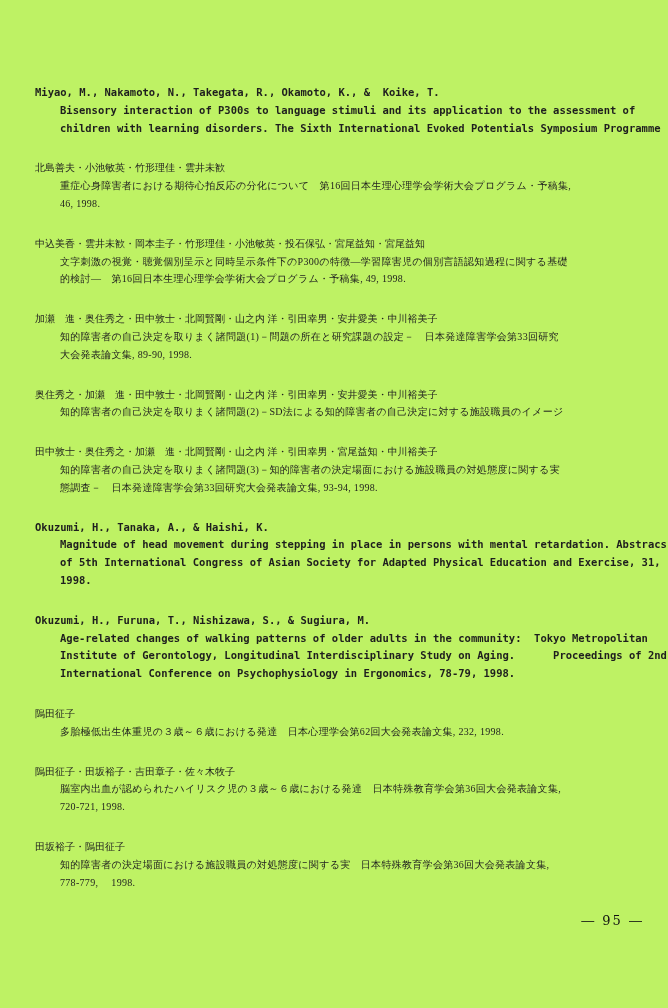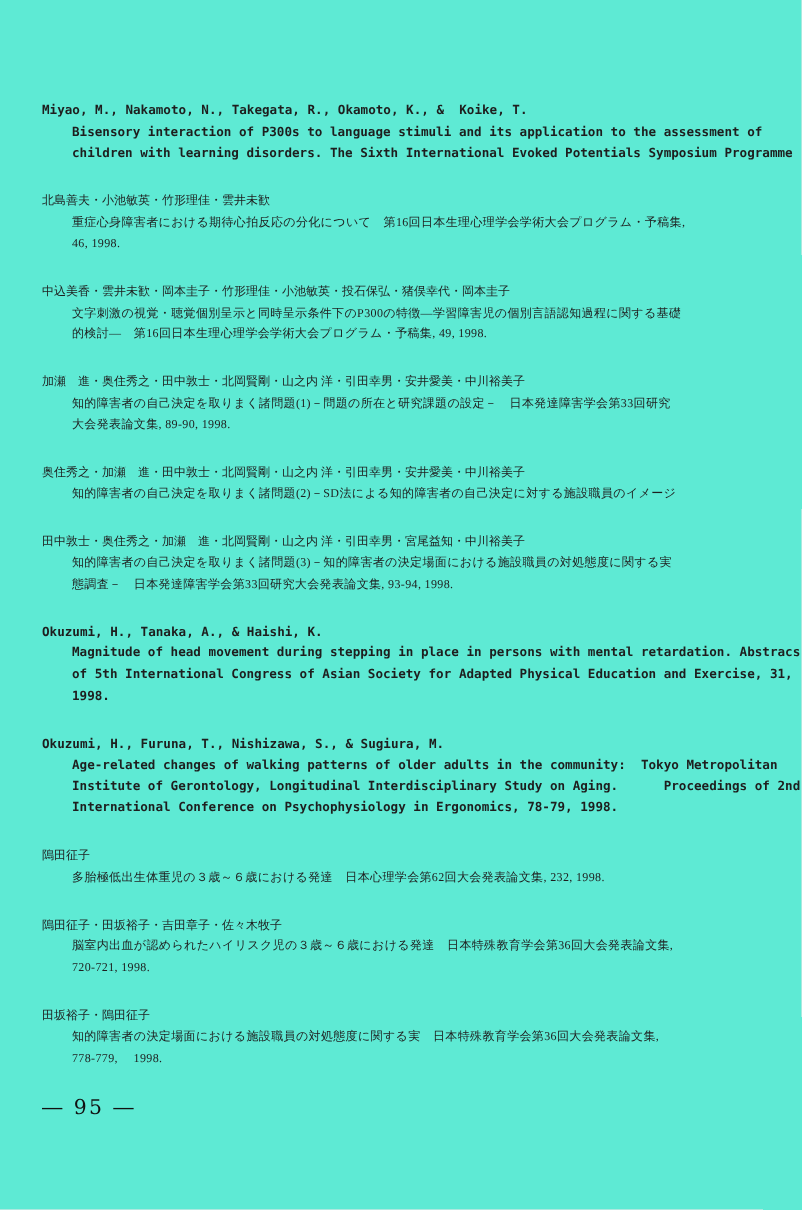--- a/index.html
+++ b/index.html
@@ -5,21 +5,21 @@
   html, body {
     margin: 0;
     padding: 0;
     background: #e8e8e8;
   }
   .page {
     position: relative;
     width: 668px;
     height: 1008px;
     margin: 0 auto;
-    background: #5eead4;
+    background: #bef264;
     color: #1e1e1e;
     overflow: hidden;
   }
   .content {
     padding: 84px 24px 0 35px;
   }
   .entry {
     margin-bottom: 22px;
   }
   .authors {
@@ -38,23 +38,23 @@
   }
   .latin {
     font-family: "DejaVu Sans Mono", "Liberation Mono", monospace;
     font-size: 10.5px;
     line-height: 17.8px;
     font-weight: bold;
     letter-spacing: 0px;
   }
   .cjk.authors, .cjk .line { letter-spacing: 0.3px; }
   .pageno {
-    text-align: left;
+    text-align: right;
     font-family: "DejaVu Serif", "Liberation Serif", serif;
-    font-size: 17px;
+    font-size: 13px;
     letter-spacing: 2px;
     color: #111;
   }
 </style>
 </head>
 <body>
 
 <div class="page">
   <div class="content">
 
@@ -68,21 +68,21 @@
 
     <div class="entry cjk">
       <div class="authors">北島善夫・小池敏英・竹形理佳・雲井未歓</div>
       <div class="body">
         <div class="line">重症心身障害者における期待心拍反応の分化について　第16回日本生理心理学会学術大会プログラム・予稿集,</div>
         <div class="line">46, 1998.</div>
       </div>
     </div>
 
     <div class="entry cjk">
-      <div class="authors">中込美香・雲井未歓・岡本圭子・竹形理佳・小池敏英・投石保弘・猪俣幸代・岡本圭子</div>
+      <div class="authors">中込美香・雲井未歓・岡本圭子・竹形理佳・小池敏英・投石保弘・宮尾益知・宮尾益知</div>
       <div class="body">
         <div class="line">文字刺激の視覚・聴覚個別呈示と同時呈示条件下のP300の特徴―学習障害児の個別言語認知過程に関する基礎</div>
         <div class="line">的検討―　第16回日本生理心理学会学術大会プログラム・予稿集, 49, 1998.</div>
       </div>
     </div>
 
     <div class="entry cjk">
       <div class="authors">加瀬　進・奥住秀之・田中敦士・北岡賢剛・山之内 洋・引田幸男・安井愛美・中川裕美子</div>
       <div class="body">
         <div class="line">知的障害者の自己決定を取りまく諸問題(1)－問題の所在と研究課題の設定－　日本発達障害学会第33回研究</div>

